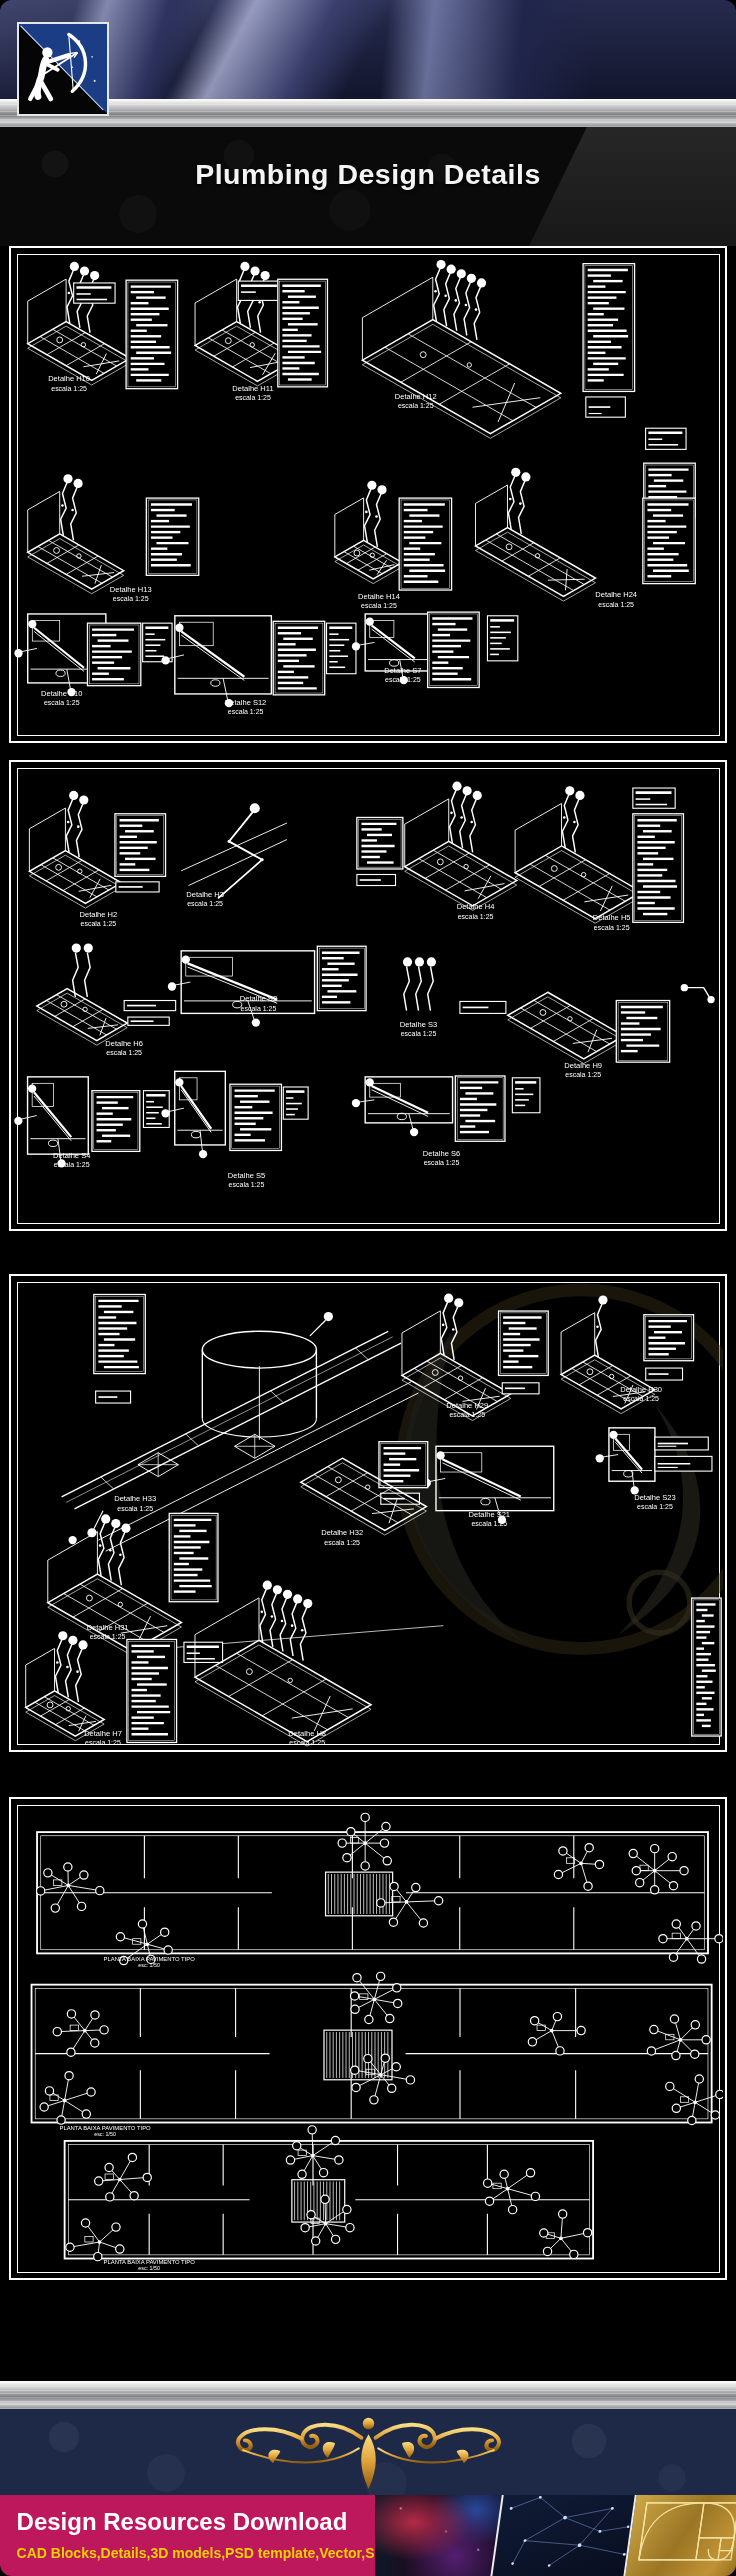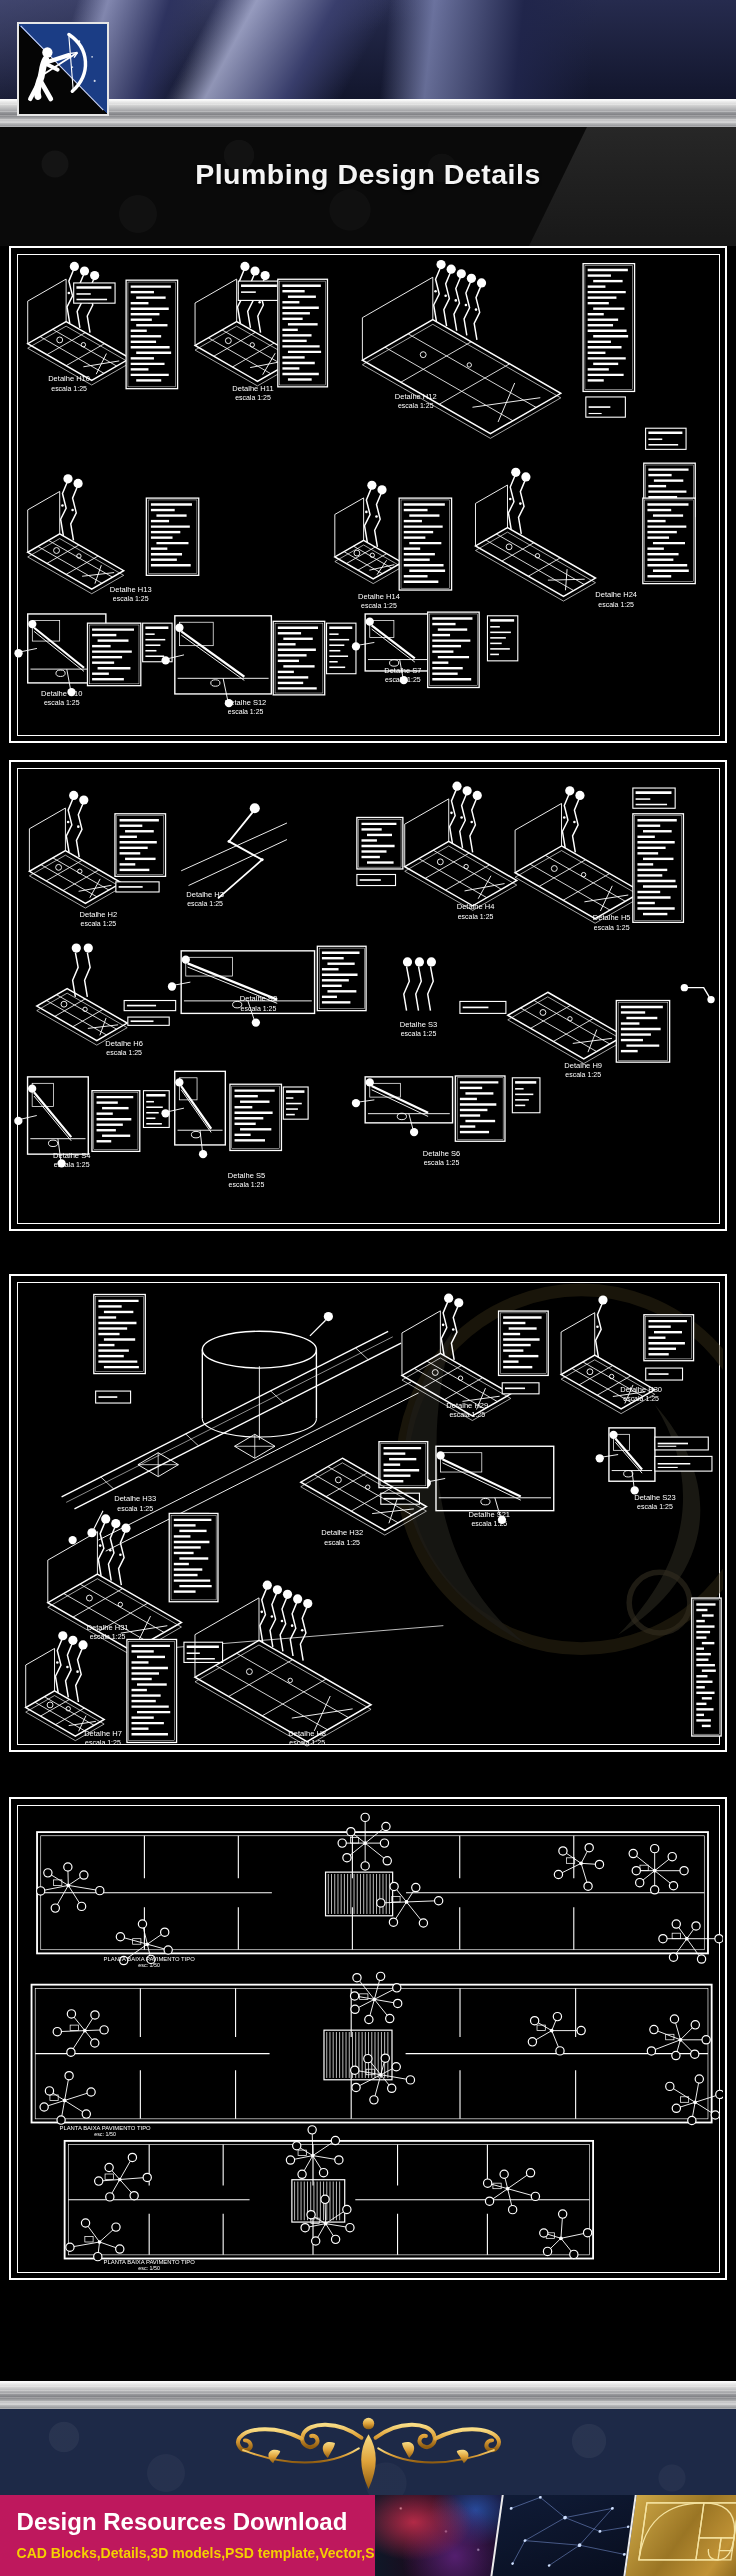--- a/index.html
+++ b/index.html
@@ -1,17 +1,17 @@
 <!DOCTYPE html>
 <html style="font-size:14.7px"><head>
 <meta charset="utf-8">
 <style>
   html,body{margin:0;padding:0;background:#000;}
   #page{position:relative;width:736px;height:2576px;background:#000;overflow:hidden;
-        font-family:"Liberation Sans",sans-serif;}
+        font-family:"Liberation Sans",sans-serif;border-radius:12px;}
   
   #hero{position:absolute;left:0;top:0;width:736px;height:127px;
     background:
       linear-gradient(107deg, rgba(0,0,0,0) 10%, rgba(155,160,200,.75) 14%, rgba(45,50,95,.95) 22%, rgba(0,0,0,0) 27%),
       linear-gradient(118deg, rgba(0,0,0,0) 27%, rgba(175,180,215,.8) 32%, rgba(58,63,110,.95) 42%, rgba(10,12,30,0) 49%),
       linear-gradient(96deg, rgba(0,0,0,0) 52%, rgba(130,138,185,.75) 58%, rgba(32,37,75,.95) 70%, rgba(0,0,0,0) 80%),
       linear-gradient(165deg, rgba(90,95,140,.5) 0%, rgba(20,24,50,0) 40%),
       linear-gradient(180deg,#262b4e 0%,#141830 70%,#0c0f22 100%);}
   .silver-bar{position:absolute;left:0;width:736px;height:28px;
     background:

